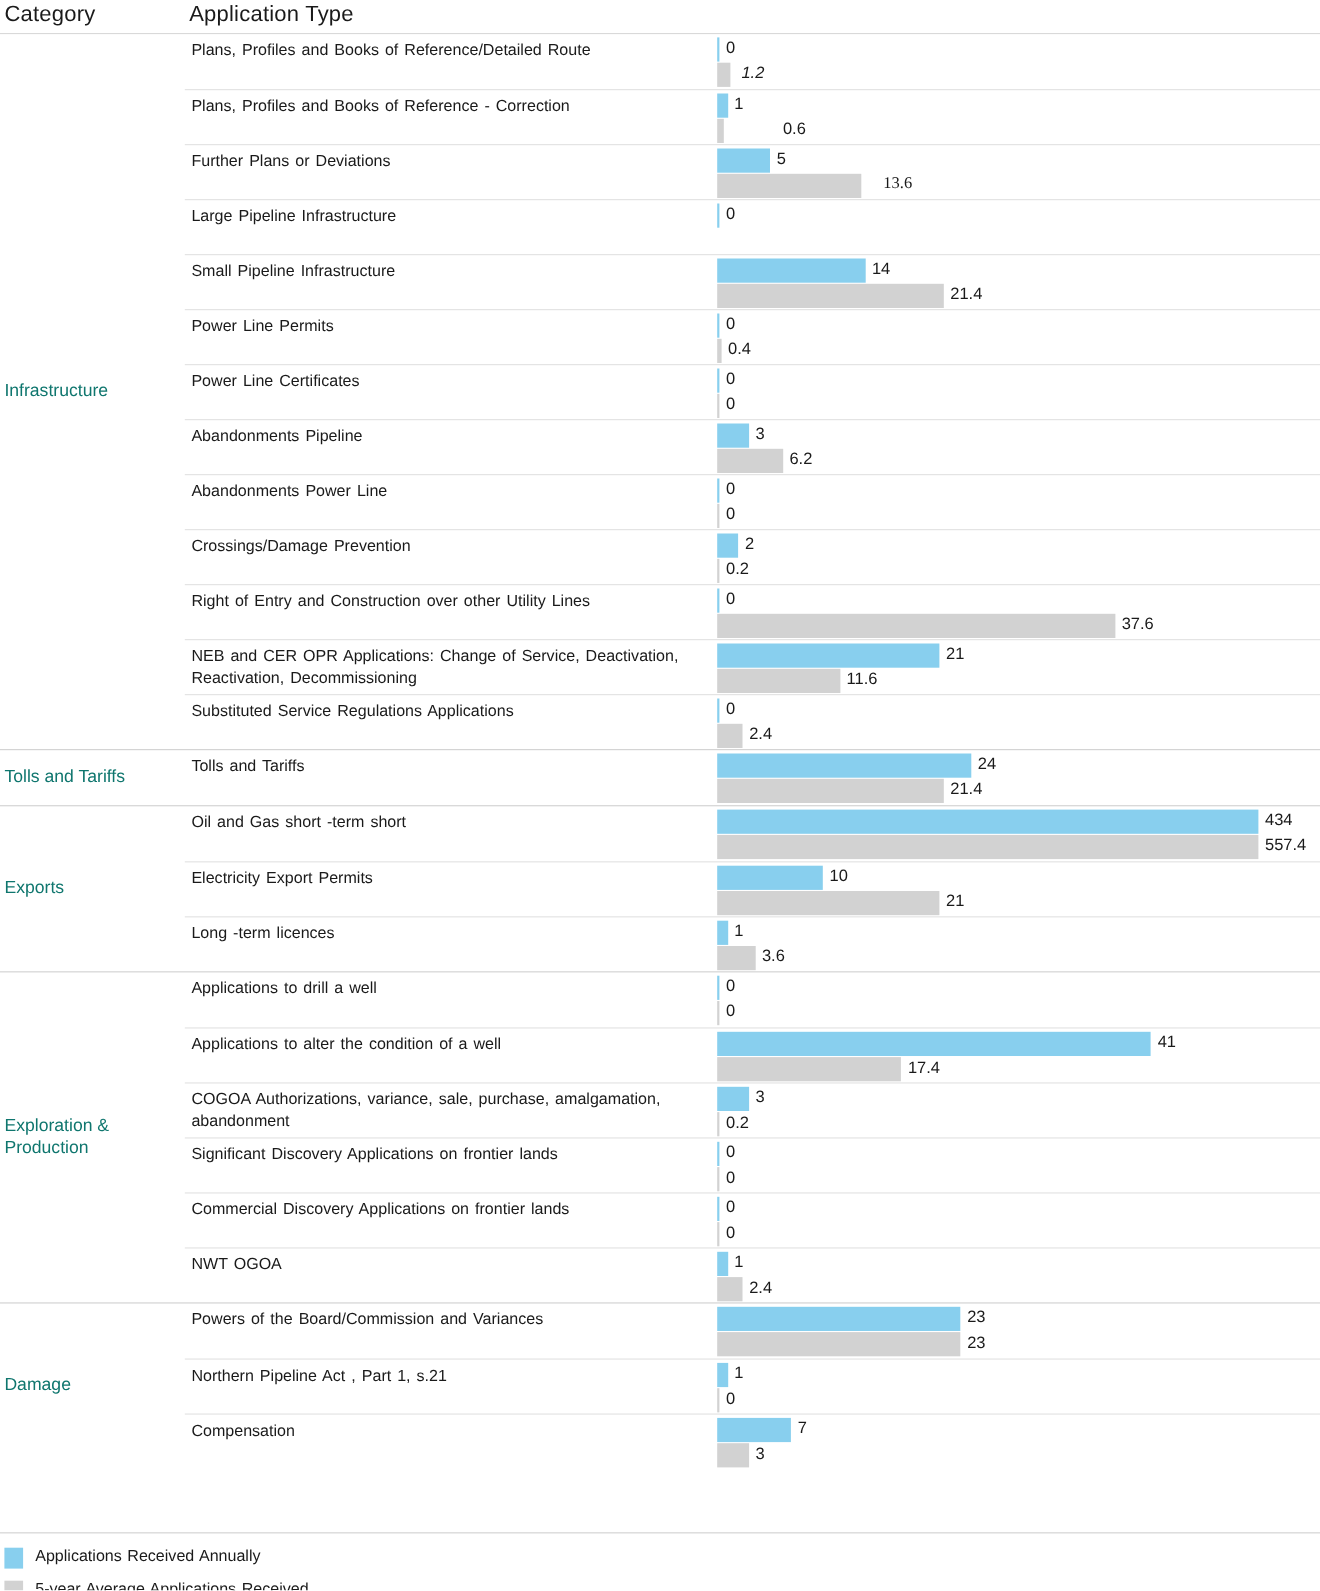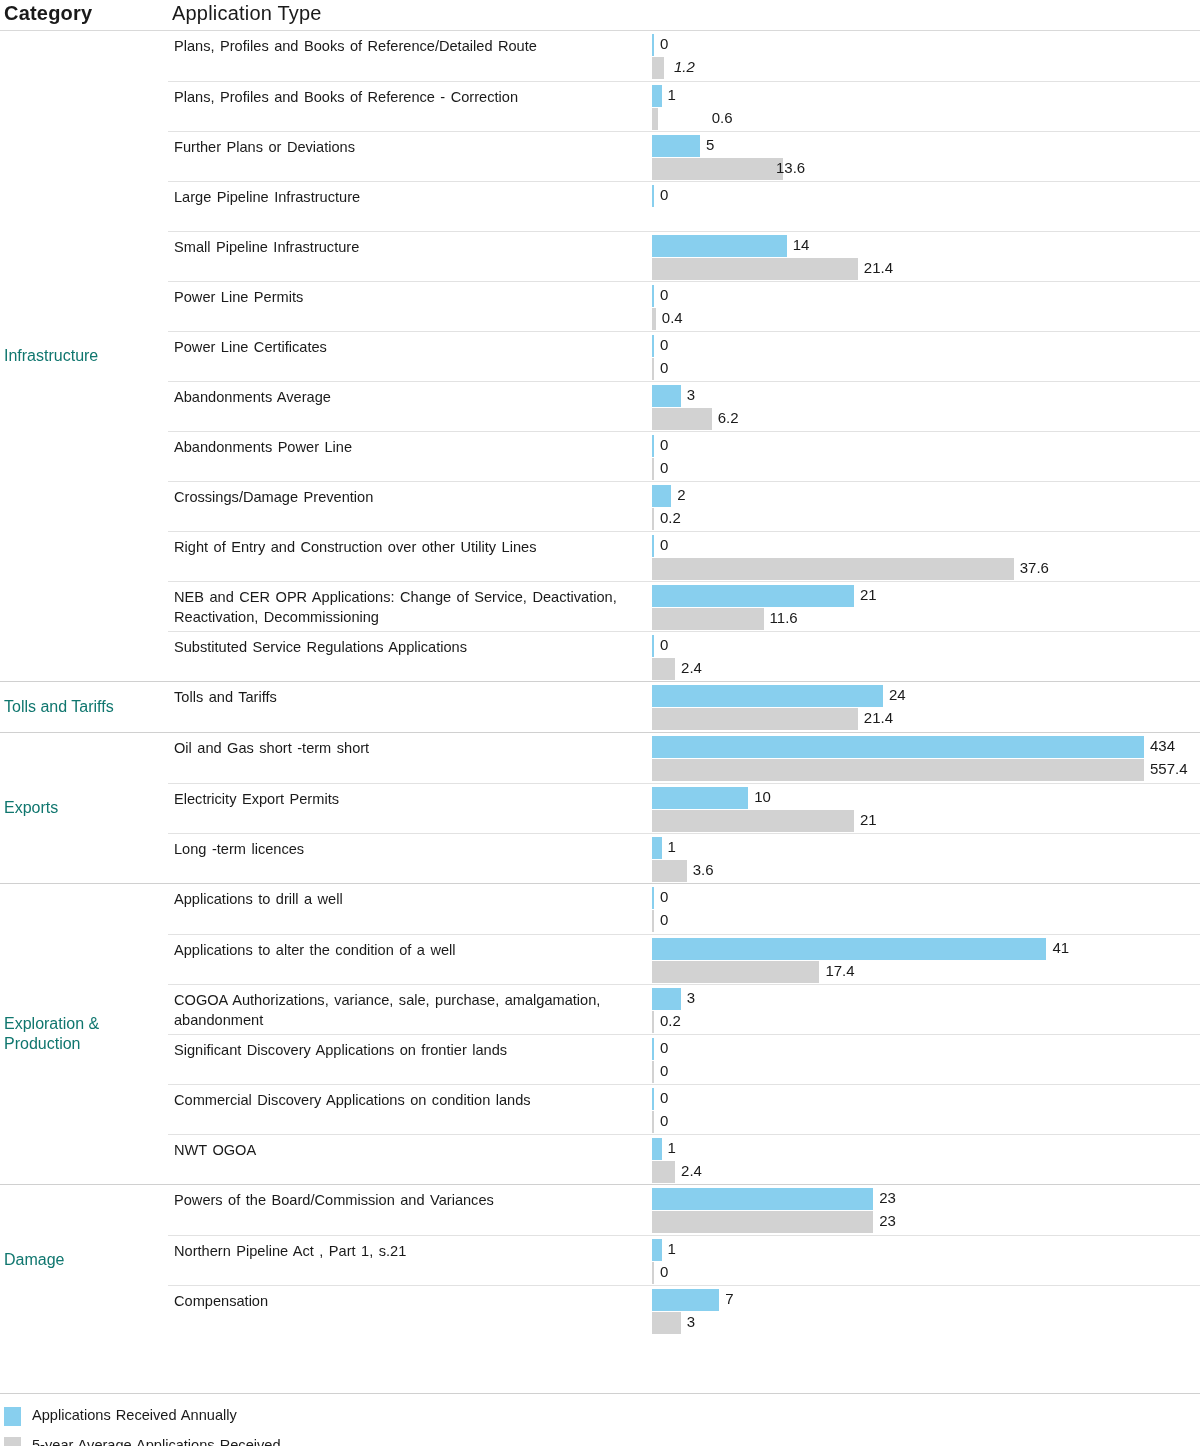--- a/index.html
+++ b/index.html
@@ -22,21 +22,21 @@
     height: 31px;
   }
   .hdr {
     position: absolute;
     top: 2px;
     font-size: 20px;
     color: #1a1a1a;
     white-space: nowrap;
     letter-spacing: .2px;
   }
-  .hdr-category { left: 4px; font-weight: bold; }
+  .hdr-category { left: 4px; }
   .hdr-apptype  { left: 172px; }
   .header-rule {
     position: absolute;
     left: 0; right: 0; top: 30px;
     height: 1px;
     background: #d9d9d9;
   }
 
   
   .table { position: relative; }
@@ -187,21 +187,21 @@
           </div>
           <div class="row">
             <div class="row-label">Further  Plans  or Deviations</div>
             <div class="bars">
               <div class="barline b1">
                 <div class="bar blue" style="width: 48.1px;"></div>
                 <div class="bar-val" style="left: 54.1px;">5</div>
               </div>
               <div class="barline b2">
                 <div class="bar grey" style="width: 130.832px;"></div>
-                <div class="bar-val" style="left: 124px;">13.6</div>
+                <div class="bar-val" style="left: 151px; font-family: Liberation Serif, serif;">13.6</div>
               </div>
             </div>
           </div>
           <div class="row">
             <div class="row-label">Large Pipeline  Infrastructure</div>
             <div class="bars">
               <div class="barline b1">
                 <div class="bar blue" style="width: 2px;"></div>
                 <div class="bar-val" style="left: 8px;">0</div>
               </div>
@@ -240,21 +240,21 @@
                 <div class="bar blue" style="width: 2px;"></div>
                 <div class="bar-val" style="left: 8px;">0</div>
               </div>
               <div class="barline b2">
                 <div class="bar grey" style="width: 2px;"></div>
                 <div class="bar-val" style="left: 8px;">0</div>
               </div>
             </div>
           </div>
           <div class="row">
-            <div class="row-label">Abandonments   Average</div>
+            <div class="row-label">Abandonments   Pipeline</div>
             <div class="bars">
               <div class="barline b1">
                 <div class="bar blue" style="width: 28.86px;"></div>
                 <div class="bar-val" style="left: 34.86px;">3</div>
               </div>
               <div class="barline b2">
                 <div class="bar grey" style="width: 59.644px;"></div>
                 <div class="bar-val" style="left: 65.644px;">6.2</div>
               </div>
             </div>
@@ -437,21 +437,21 @@
                 <div class="bar blue" style="width: 2px;"></div>
                 <div class="bar-val" style="left: 8px;">0</div>
               </div>
               <div class="barline b2">
                 <div class="bar grey" style="width: 2px;"></div>
                 <div class="bar-val" style="left: 8px;">0</div>
               </div>
             </div>
           </div>
           <div class="row">
-            <div class="row-label">Commercial  Discovery  Applications  on condition  lands</div>
+            <div class="row-label">Commercial  Discovery  Applications  on frontier  lands</div>
             <div class="bars">
               <div class="barline b1">
                 <div class="bar blue" style="width: 2px;"></div>
                 <div class="bar-val" style="left: 8px;">0</div>
               </div>
               <div class="barline b2">
                 <div class="bar grey" style="width: 2px;"></div>
                 <div class="bar-val" style="left: 8px;">0</div>
               </div>
             </div>

